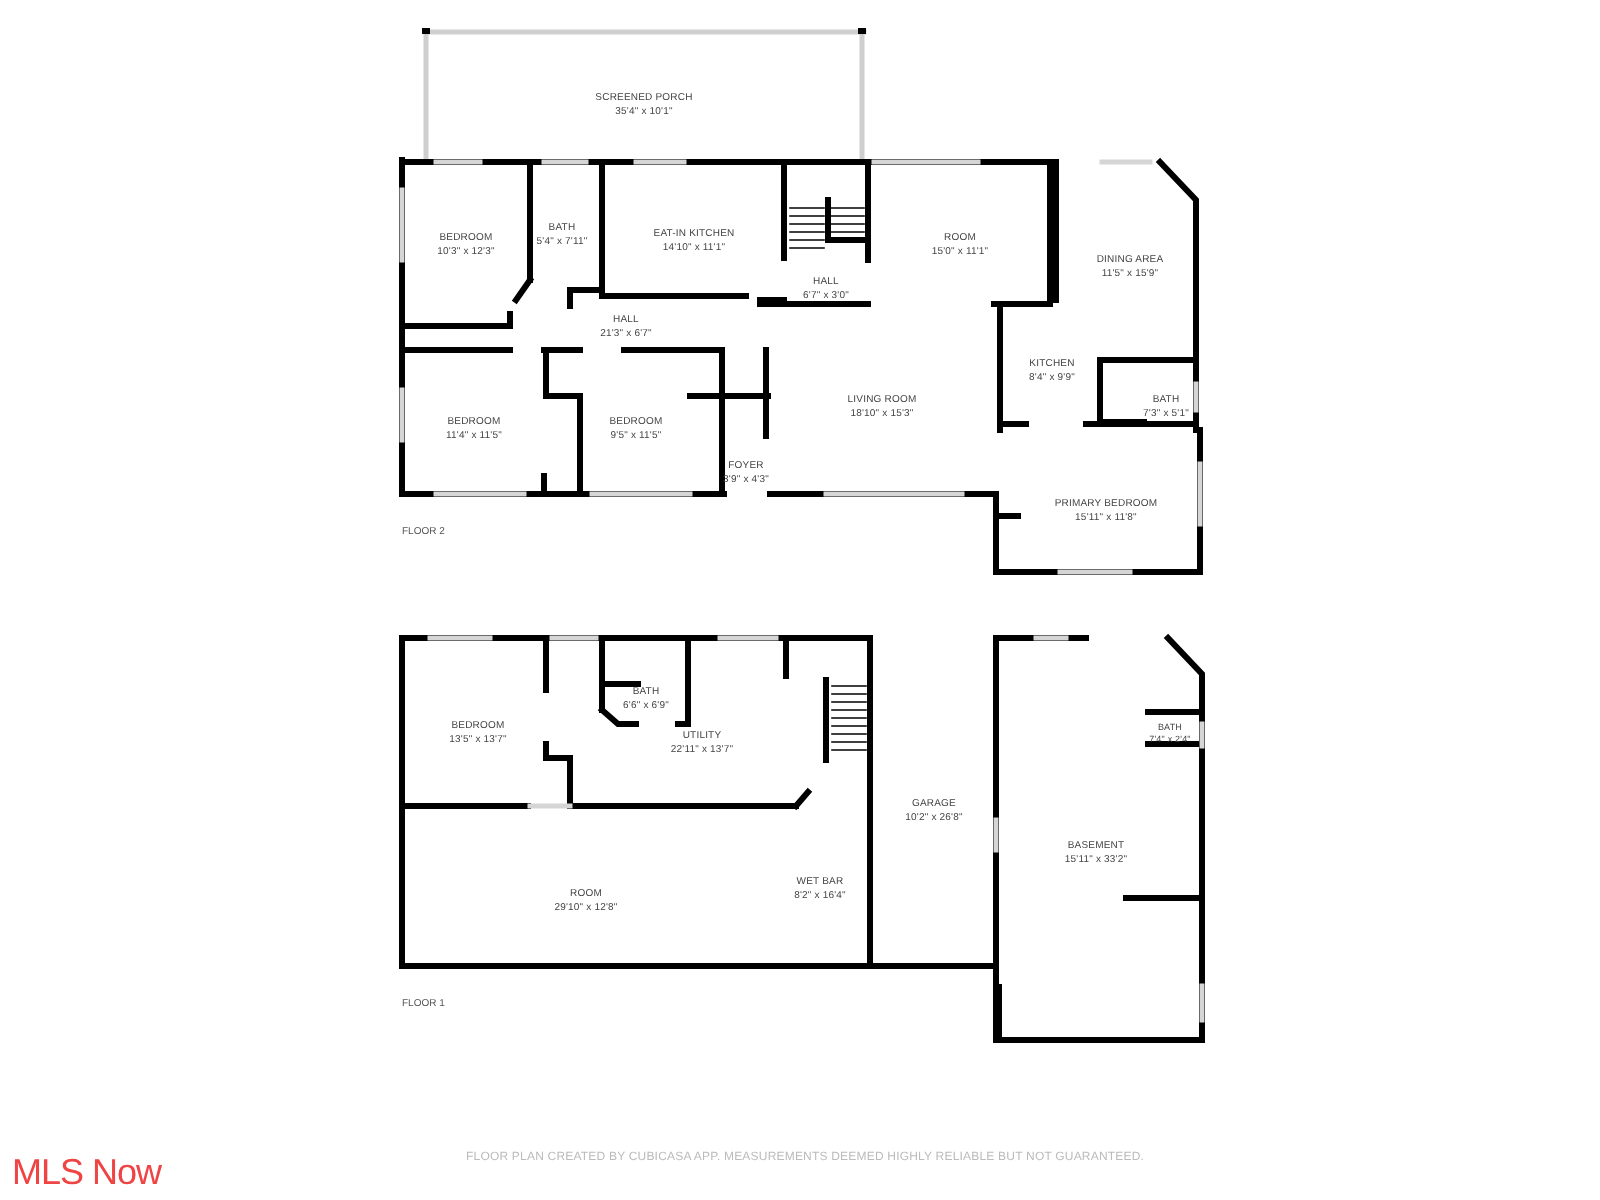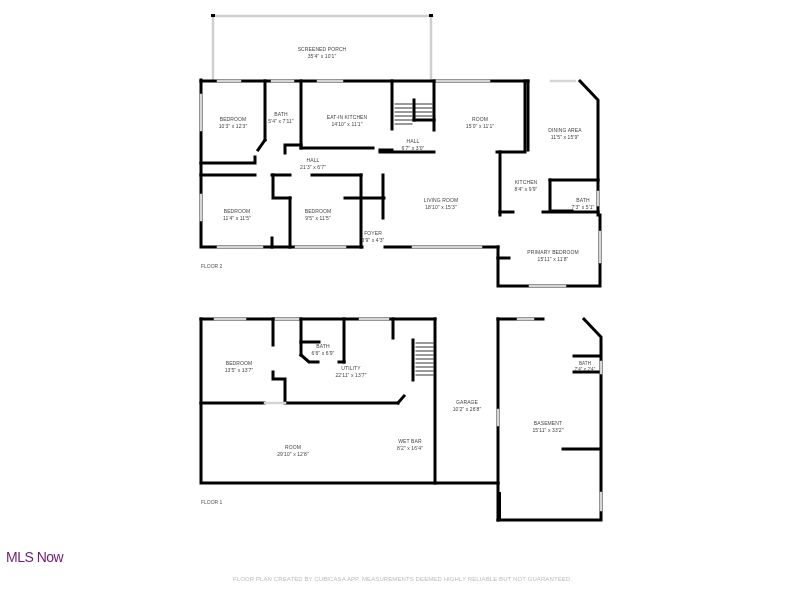--- a/index.html
+++ b/index.html
@@ -2,21 +2,21 @@
 <html><head>
 <meta charset="utf-8">
 <style>
   html,body{margin:0;padding:0;background:#fff;}
   body{width:800px;height:600px;position:relative;overflow:hidden;font-family:"Liberation Sans",sans-serif;}
   #plan{position:absolute;left:0;top:0;width:800px;height:600px;}
   .lbl{position:absolute;text-align:center;color:#444;font-size:5px;line-height:7px;letter-spacing:0.1px;transform:translateX(-50%);white-space:nowrap;}
   .lbl .n{display:block;text-transform:uppercase;}
   .lbl .d{display:block;}
   .floor-label{position:absolute;font-size:5px;color:#555;text-transform:uppercase;}
-  .brand{position:absolute;left:6px;top:549px;font-size:14px;color:#701a75;font-family:"Liberation Sans",sans-serif;letter-spacing:-0.5px;font-weight:normal;}
+  .brand{position:absolute;left:6px;top:576px;font-size:18px;color:#ef4444;font-family:"Liberation Sans",sans-serif;letter-spacing:-0.5px;font-weight:normal;}
   .disclaimer{position:absolute;left:233px;top:576px;font-size:6px;color:#bbb;text-transform:uppercase;letter-spacing:0.1px;}
 </style>
 </head>
 <body>
 
 <svg id="plan" viewBox="0 0 800 600" xmlns="http://www.w3.org/2000/svg">
 
   <g stroke="#000" stroke-width="3" fill="none" stroke-linecap="square">
 
     <g stroke="#cfcfcf" stroke-width="2.5">

